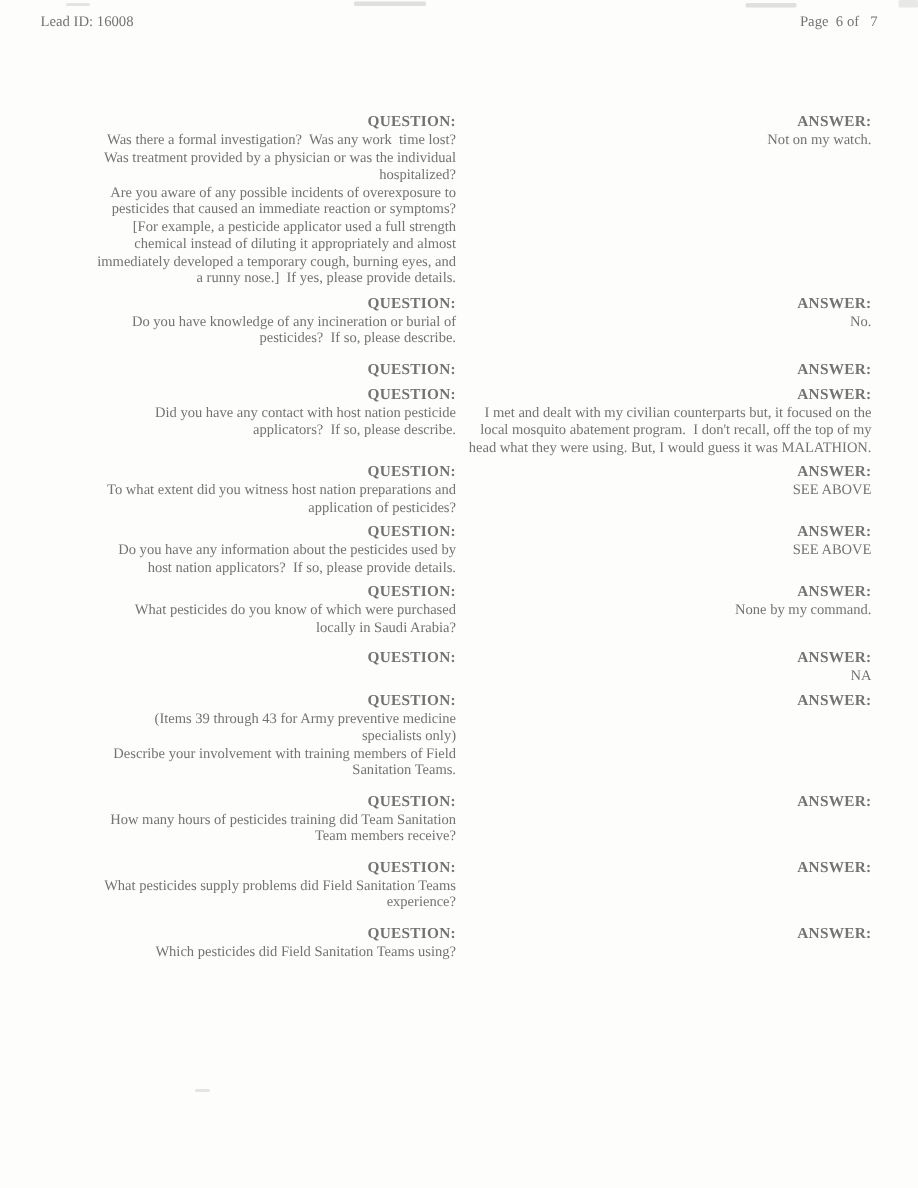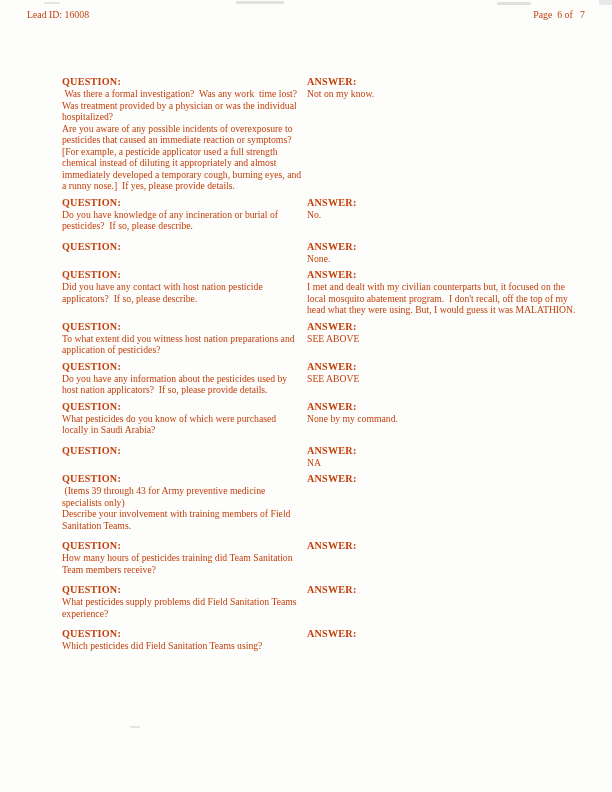--- a/index.html
+++ b/index.html
@@ -3,40 +3,41 @@
 <meta charset="utf-8">
 <style>
   * { box-sizing: border-box; }
   html, body { margin: 0; padding: 0; }
   body { width: 612px; height: 792px; background: #e9e9e9; }
   .page {
     position: relative;
     width: 612px; height: 792px;
     background: #fdfdfc;
     font-family: "Liberation Serif", serif;
-    color: #c2410c;
+    color: #737373;
     overflow: hidden;
   }
   .header-row {
     position: absolute;
     top: 9px; left: 27px; right: 27px;
     display: flex;
     justify-content: space-between;
     font-size: 9.8px;
     line-height: 12px;
   }
   .page-num, .lead-id { white-space: pre; }
   .content {
     position: absolute;
     top: 71px; left: 62px; width: 521px;
   }
   .qa-row {
     display: grid;
     grid-template-columns: 245px 1fr;
     margin-top: 5px;
+    text-align: right;
   }
   .qa-row.sp-lg { margin-top: 9px; }
   .q-col { padding-right: 3px; }
   .a-col { padding-right: 2px; }
   .h {
     font-weight: bold;
     font-size: 10.2px;
     line-height: 12px;
     letter-spacing: 0.2px;
   }
@@ -70,42 +71,41 @@
   <div class="content">
 
     <section class="qa-row">
       <div class="q-col">
         <div class="h">QUESTION:</div>
         <p class="body"> Was there a formal investigation?  Was any work  time lost?  Was treatment provided by a physician or was the individual hospitalized?</p>
         <p class="body">Are you aware of any possible incidents of overexposure to pesticides that caused an immediate reaction or symptoms?  [For example, a pesticide applicator used a full strength chemical instead of diluting it appropriately and almost immediately developed a temporary cough, burning eyes, and a runny nose.]  If yes, please provide details.</p>
       </div>
       <div class="a-col">
         <div class="h">ANSWER:</div>
-        <p class="body">Not on my know.</p>
+        <p class="body">Not on my watch.</p>
       </div>
     </section>
 
     <section class="qa-row">
       <div class="q-col">
         <div class="h">QUESTION:</div>
         <p class="body">Do you have knowledge of any incineration or burial of pesticides?  If so, please describe.</p>
       </div>
       <div class="a-col">
         <div class="h">ANSWER:</div>
         <p class="body">No.</p>
       </div>
     </section>
 
     <section class="qa-row sp-lg">
       <div class="q-col">
         <div class="h">QUESTION:</div>
       </div>
       <div class="a-col">
         <div class="h">ANSWER:</div>
-        <p class="body">None.</p>
       </div>
     </section>
 
     <section class="qa-row">
       <div class="q-col">
         <div class="h">QUESTION:</div>
         <p class="body">Did you have any contact with host nation pesticide applicators?  If so, please describe.</p>
       </div>
       <div class="a-col">
         <div class="h">ANSWER:</div>

